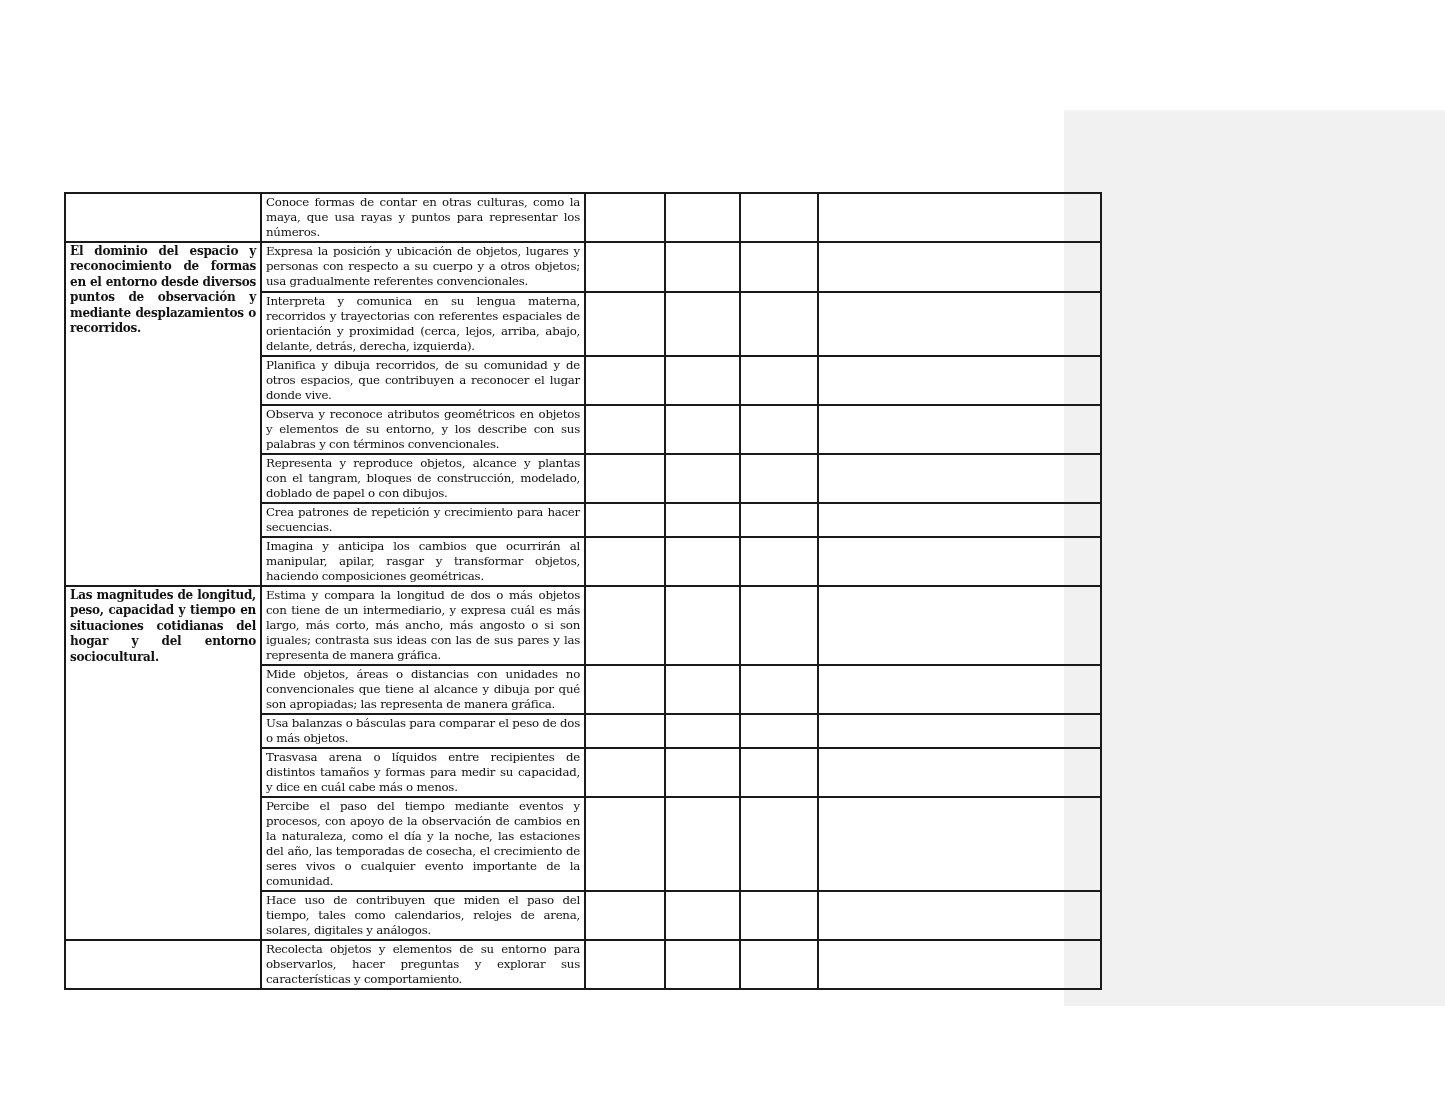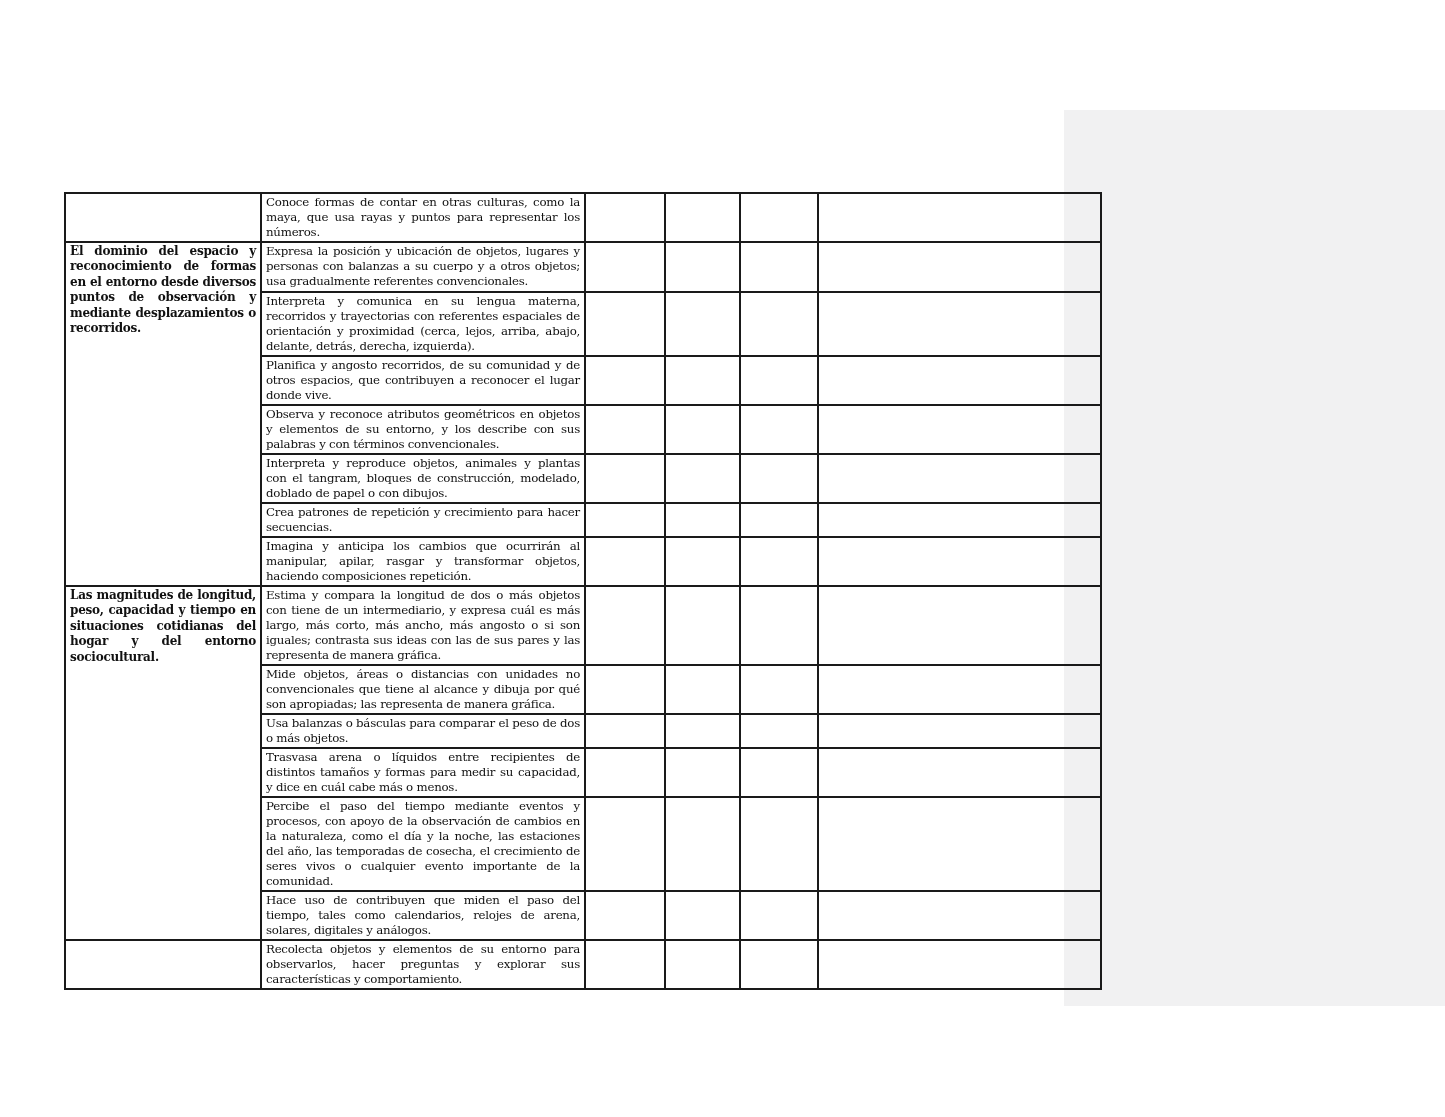--- a/index.html
+++ b/index.html
@@ -88,63 +88,63 @@
         <td class="cat hl"></td>
         <td class="desc hl">Conoce formas de contar en otras culturas, como la maya, que usa rayas y puntos para representar los números.</td>
         <td class="ev hl"></td>
         <td class="ev hl"></td>
         <td class="ev hl"></td>
         <td class="obs hl"></td>
       </tr>
 
       <tr class="rB">
         <td class="cat label sec1" rowspan="7">El dominio del espacio y reconocimiento de formas en el entorno desde diversos puntos de observación y mediante desplazamientos o recorridos.</td>
-        <td class="desc">Expresa la posición y ubicación de objetos, lugares y personas con balanzas a su cuerpo y a otros objetos; usa gradualmente referentes convencionales.</td>
+        <td class="desc">Expresa la posición y ubicación de objetos, lugares y personas con respecto a su cuerpo y a otros objetos; usa gradualmente referentes convencionales.</td>
         <td class="ev"></td>
         <td class="ev"></td>
         <td class="ev"></td>
         <td class="obs"></td>
       </tr>
       <tr class="rC">
         <td class="desc">Interpreta y comunica en su lengua materna, recorridos y trayectorias con referentes espaciales de orientación y proximidad (cerca, lejos, arriba, abajo, delante, detrás, derecha, izquierda).</td>
         <td class="ev"></td>
         <td class="ev"></td>
         <td class="ev"></td>
         <td class="obs"></td>
       </tr>
       <tr class="rD">
-        <td class="desc">Planifica y angosto recorridos, de su comunidad y de otros espacios, que contribuyen a reconocer el lugar donde vive.</td>
+        <td class="desc">Planifica y dibuja recorridos, de su comunidad y de otros espacios, que contribuyen a reconocer el lugar donde vive.</td>
         <td class="ev"></td>
         <td class="ev"></td>
         <td class="ev"></td>
         <td class="obs"></td>
       </tr>
       <tr class="rE">
         <td class="desc">Observa y reconoce atributos geométricos en objetos y elementos de su entorno, y los describe con sus palabras y con términos convencionales.</td>
         <td class="ev"></td>
         <td class="ev"></td>
         <td class="ev"></td>
         <td class="obs"></td>
       </tr>
       <tr class="rF">
-        <td class="desc">Interpreta y reproduce objetos, animales y plantas con el tangram, bloques de construcción, modelado, doblado de papel o con dibujos.</td>
+        <td class="desc">Representa y reproduce objetos, alcance y plantas con el tangram, bloques de construcción, modelado, doblado de papel o con dibujos.</td>
         <td class="ev"></td>
         <td class="ev"></td>
         <td class="ev"></td>
         <td class="obs"></td>
       </tr>
       <tr class="rG">
         <td class="desc">Crea patrones de repetición y crecimiento para hacer secuencias.</td>
         <td class="ev"></td>
         <td class="ev"></td>
         <td class="ev"></td>
         <td class="obs"></td>
       </tr>
       <tr class="rH">
-        <td class="desc">Imagina y anticipa los cambios que ocurrirán al manipular, apilar, rasgar y transformar objetos, haciendo composiciones repetición.</td>
+        <td class="desc">Imagina y anticipa los cambios que ocurrirán al manipular, apilar, rasgar y transformar objetos, haciendo composiciones geométricas.</td>
         <td class="ev"></td>
         <td class="ev"></td>
         <td class="ev"></td>
         <td class="obs"></td>
       </tr>
 
       <tr class="rI">
         <td class="cat label hl" rowspan="6">Las magnitudes de longitud, peso, capacidad y tiempo en situaciones cotidianas del hogar y del entorno sociocultural.</td>
         <td class="desc hl">Estima y compara la longitud de dos o más objetos con tiene de un intermediario, y expresa cuál es más largo, más corto, más ancho, más angosto o si son iguales; contrasta sus ideas con las de sus pares y las representa de manera gráfica.</td>
         <td class="ev hl"></td>

